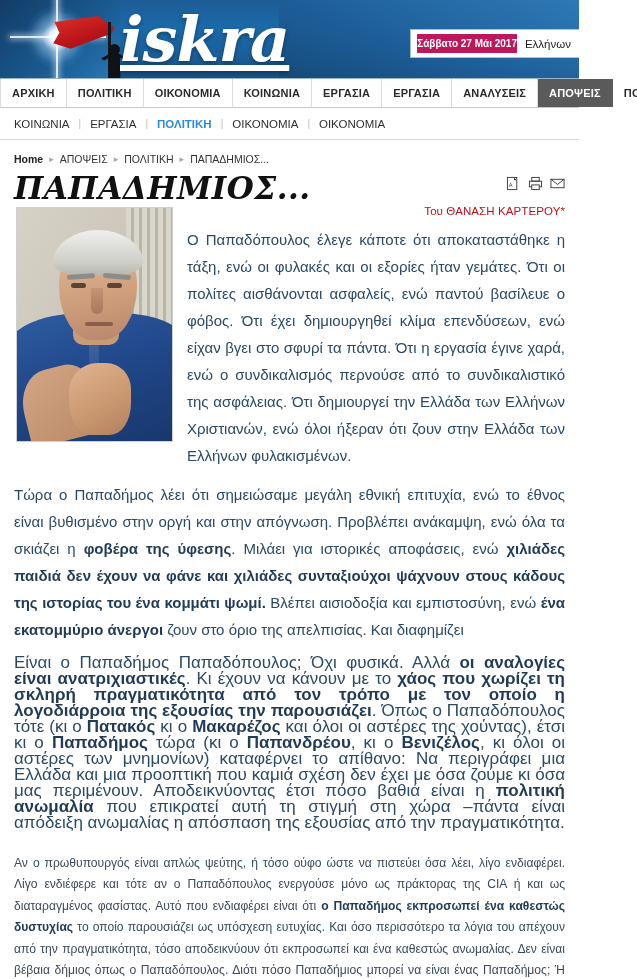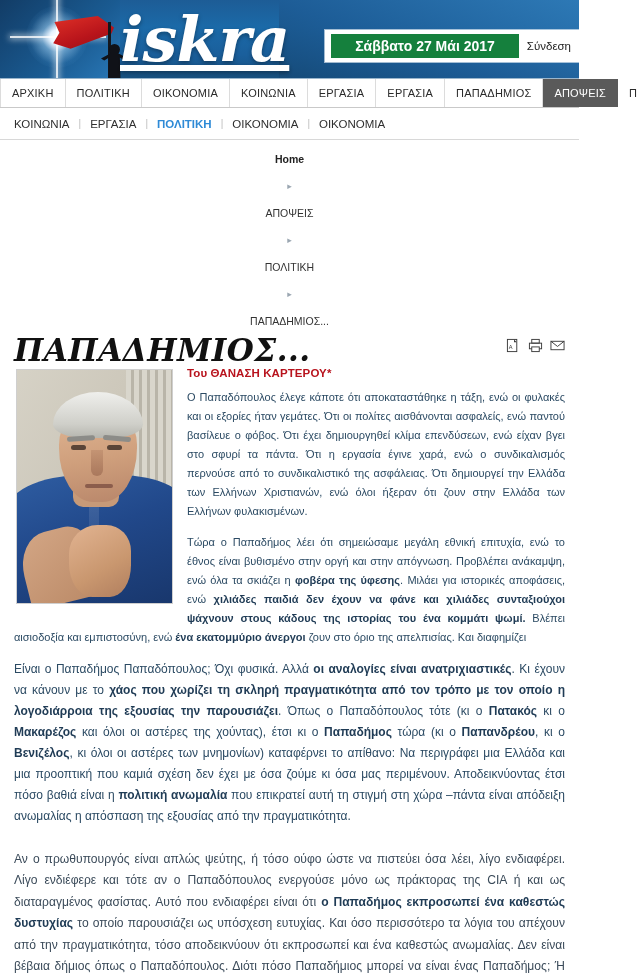--- a/index.html
+++ b/index.html
@@ -73,40 +73,40 @@
 
   
   .headbox {
     position:absolute; right:0; top:30px;
     background:#ffffff;
     padding:4px 6px 4px 6px;
     display:flex; align-items:center; gap:8px;
     box-shadow: 0 0 0 1px rgba(255,255,255,.6);
   }
   .datebadge {
-    background:#15803d; color:#fff;
-    font-size:14px; font-weight:700;
-    padding:4px 24px; white-space:nowrap;
+    background:#be185d; color:#fff;
+    font-size:10px; font-weight:700;
+    padding:4px 0; white-space:nowrap;
   }
   .login-link {
     font-size:11.5px; color:#222; text-decoration:none; white-space:nowrap; padding-right:2px;
   }
 
   
   .mainnav {
     display:flex; align-items:stretch;
     height:30px;
     border-top:1px solid #9bb6cc;
     border-bottom:1px solid #c9c9c9;
     background:#fff;
   }
   .mainnav .nav-item {
     display:flex; align-items:center; justify-content:center;
     padding:0 11px;
-    font-size:11px; font-weight:400; letter-spacing:.2px;
+    font-size:11px; font-weight:700; letter-spacing:.2px;
     color:#2a2a2a; text-decoration:none;
     border-right:1px solid #dcdcdc;
     white-space:nowrap; background:#fff;
   }
   .mainnav .nav-item:first-child { border-left:1px solid #dcdcdc; }
   .mainnav .nav-item.active { background:#5a5a5a; color:#fff; border-right-color:#5a5a5a; }
 
   
   .subnav {
     display:flex; align-items:center;
@@ -117,23 +117,23 @@
   .subnav .sub-item {
     font-size:11.5px; color:#2f2f2f; text-decoration:none; white-space:nowrap;
   }
   .subnav .sub-item.active { color:#2e8ad6; font-weight:700; }
   .subnav .sep { color:#bdbdbd; font-size:10px; padding:0 9px; }
 
   
   .content { padding:0 14px; position:relative; }
 
   .breadcrumb {
-    display:flex; align-items:center; gap:16px;
+    display:flex; align-items:center; gap:0;
     padding-top:13px; padding-bottom:5px;
-    font-size:10.5px; color:#444;flex-direction:column;
+    font-size:10.5px; color:#444;
   }
   .breadcrumb .crumb { color:#333; text-decoration:none; white-space:nowrap; }
   .breadcrumb .crumb.home { font-weight:700; color:#222; }
   .breadcrumb .arrow { color:#9aa6b1; padding:0 6px; font-size:9px; }
 
   .title-row { display:flex; align-items:flex-start; justify-content:space-between; }
   .page-title {
     font-family:"DejaVu Serif", serif;
     font-style:italic; font-weight:700;
     font-size:31px; line-height:34px;
@@ -213,31 +213,31 @@
     border-radius:46% 40% 34% 38% / 40% 36% 44% 46%;
   }
   .photo .arm {
     position:absolute; left:6px; bottom:0; width:74px; height:74px;
     background:linear-gradient(150deg,#d3a685 0%,#bb8a67 100%);
     border-radius:40% 34% 0 0 / 52% 40% 0 0;
     transform:rotate(-14deg);
   }
 
   .lead-by {
-    color:#b8131d; font-weight:700; font-size:11.5px;
-    margin:0 0 9px 0; letter-spacing:.1px;
+    color:#b8131d; font-weight:400; font-size:11.5px;
+    margin:0 0 9px 0; letter-spacing:.1px;text-align:right;
   }
   p.body-sm {
     margin:0 0 12px 0;
-    font-size:11px; line-height:19px;
+    font-size:15px; line-height:27px;
     color:#2b4a63; text-align:justify;
   }
   p.body-lg {
     margin:0 0 22px 0;
-    font-size:12px; line-height:21px;
+    font-size:17px; line-height:16px;
     color:#2b4a63; text-align:justify;
   }
   p.body-xs {
     margin:0 0 12px 0;
     font-size:12.1px; line-height:21.4px;
     color:#3a4a59; text-align:justify;
   }
   .b { font-weight:700; color:#1f3b55; }
   .clear { clear:both; height:0; }
 
@@ -258,32 +258,32 @@
     <div class="flag"></div>
     <div class="pole"></div>
     <div class="silhouette">
       <div class="head"></div>
       <div class="body"></div>
     </div>
     <a class="wordmark" href="#">iskra</a>
 
     <div class="headbox">
       <span class="datebadge">Σάββατο 27 Μάι 2017</span>
-      <a class="login-link" href="#">Σύνδεση</a>
+      <a class="login-link" href="#">Ελλήνων</a>
     </div>
   </div>
 
   <nav class="mainnav" id="main-nav">
       <a class="nav-item" href="#">ΑΡΧΙΚΗ</a>
       <a class="nav-item" href="#">ΠΟΛΙΤΙΚΗ</a>
       <a class="nav-item" href="#">ΟΙΚΟΝΟΜΙΑ</a>
       <a class="nav-item" href="#">ΚΟΙΝΩΝΙΑ</a>
       <a class="nav-item" href="#">ΕΡΓΑΣΙΑ</a>
       <a class="nav-item" href="#">ΕΡΓΑΣΙΑ</a>
-      <a class="nav-item" href="#">ΠΑΠΑΔΗΜΙΟΣ</a>
+      <a class="nav-item" href="#">ΑΝΑΛΥΣΕΙΣ</a>
       <a class="nav-item active" href="#">ΑΠΟΨΕΙΣ</a>
       <a class="nav-item" href="#">ΠΟΛΙΤΙΣΜΟΣ</a>
     </nav>
 
   <nav class="subnav" id="sub-nav">
       <a class="sub-item" href="#">ΚΟΙΝΩΝΙΑ</a>
       <span class="sep">|</span>
       <a class="sub-item" href="#">ΕΡΓΑΣΙΑ</a>
       <span class="sep">|</span>
       <a class="sub-item active" href="#">ΠΟΛΙΤΙΚΗ</a>

